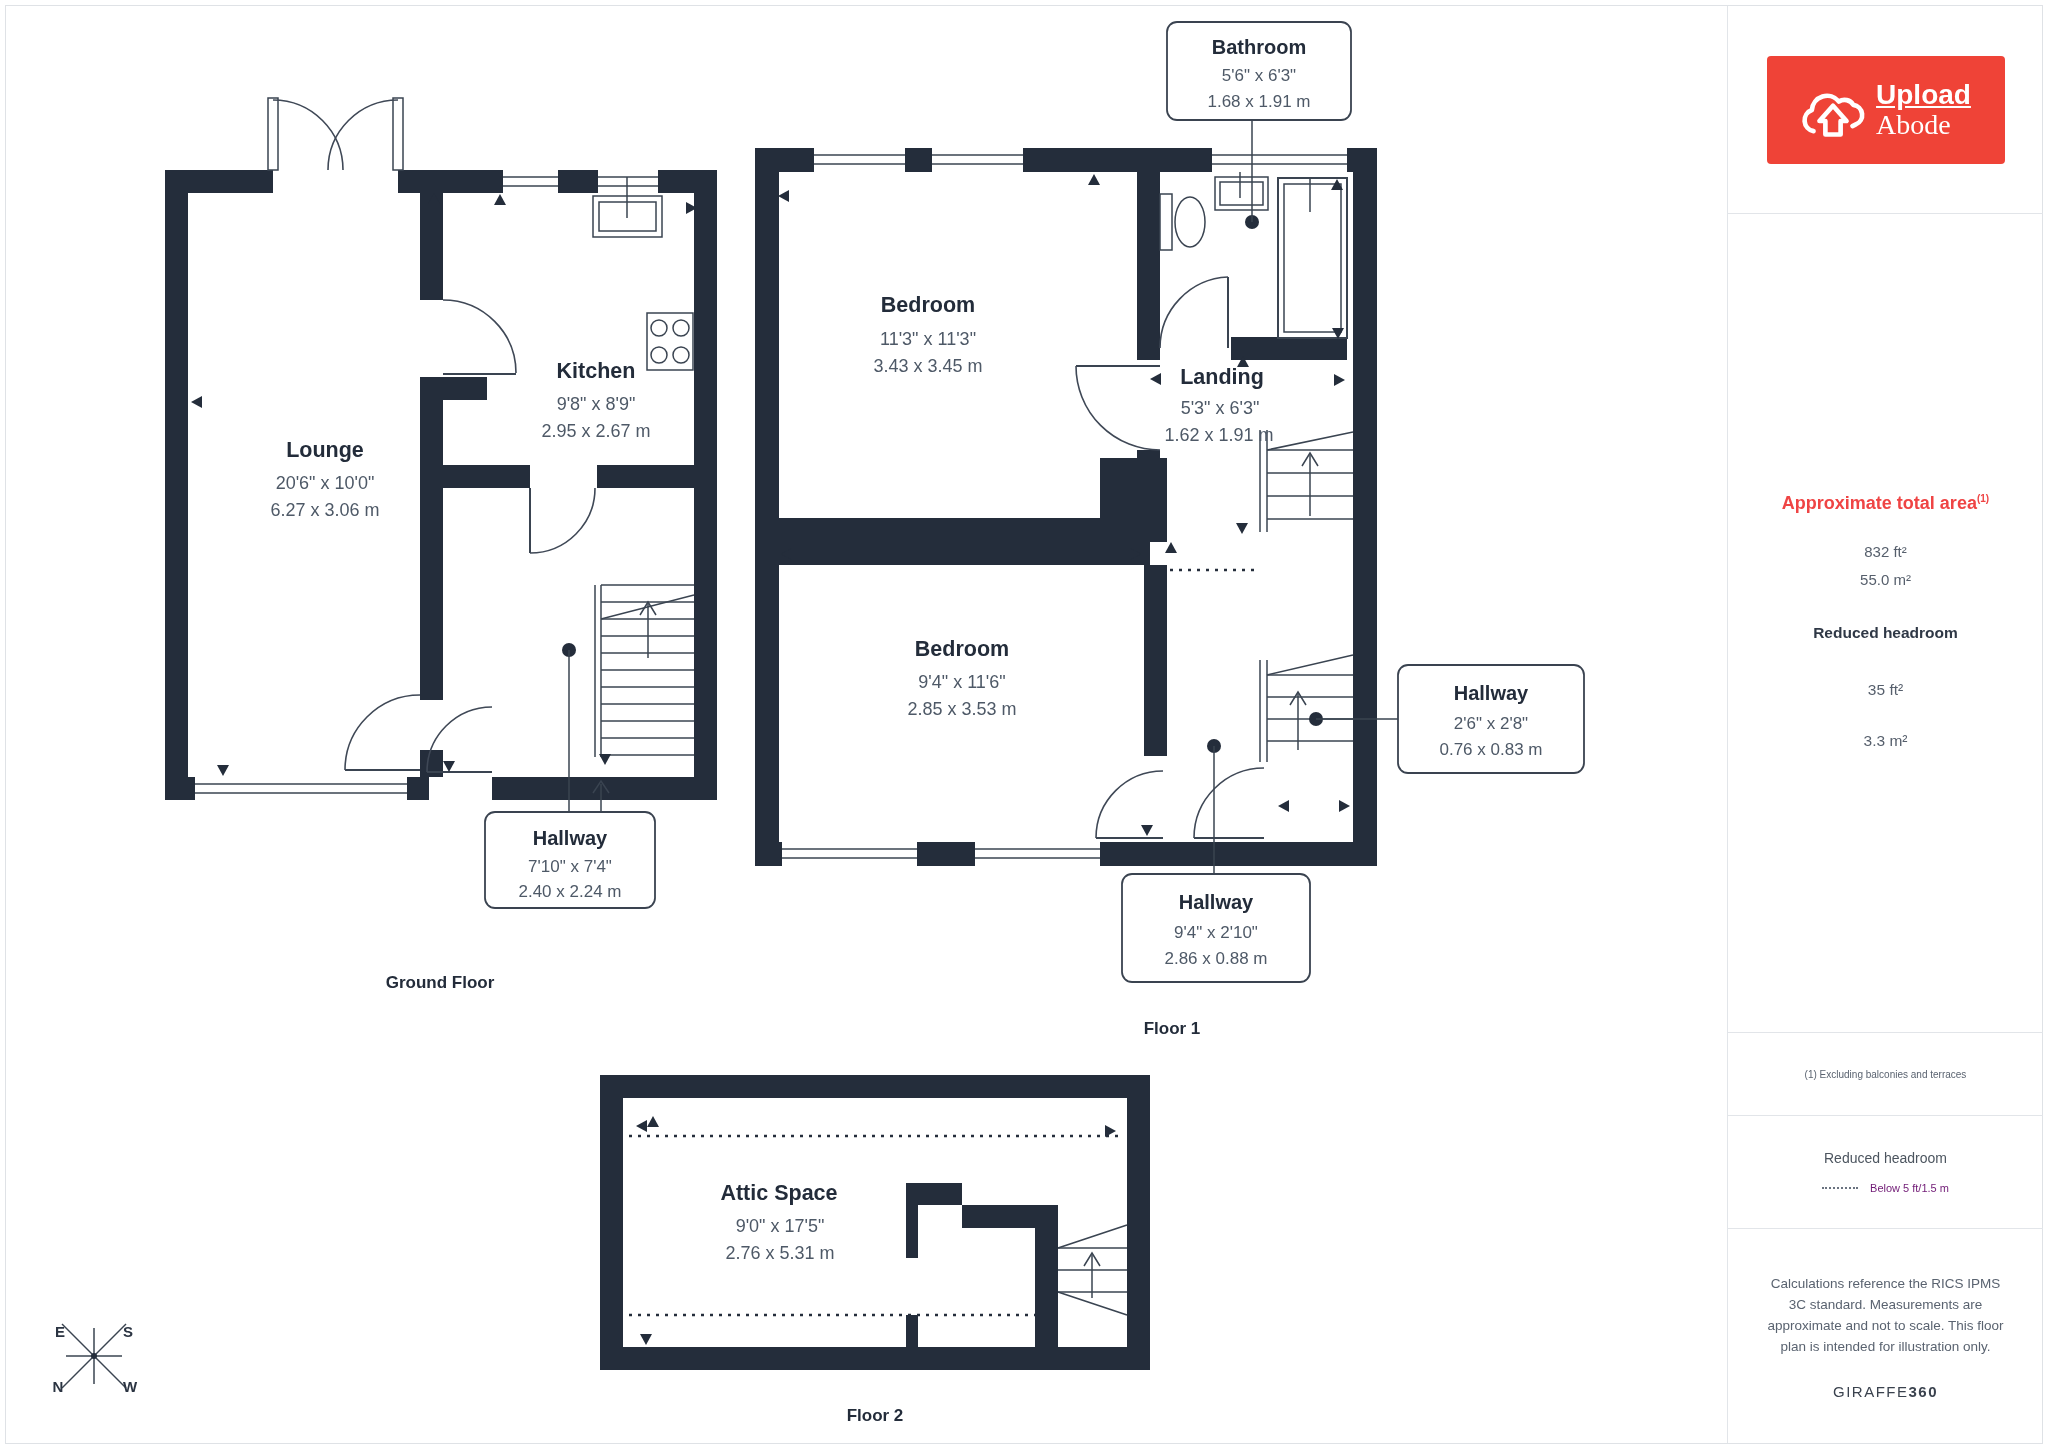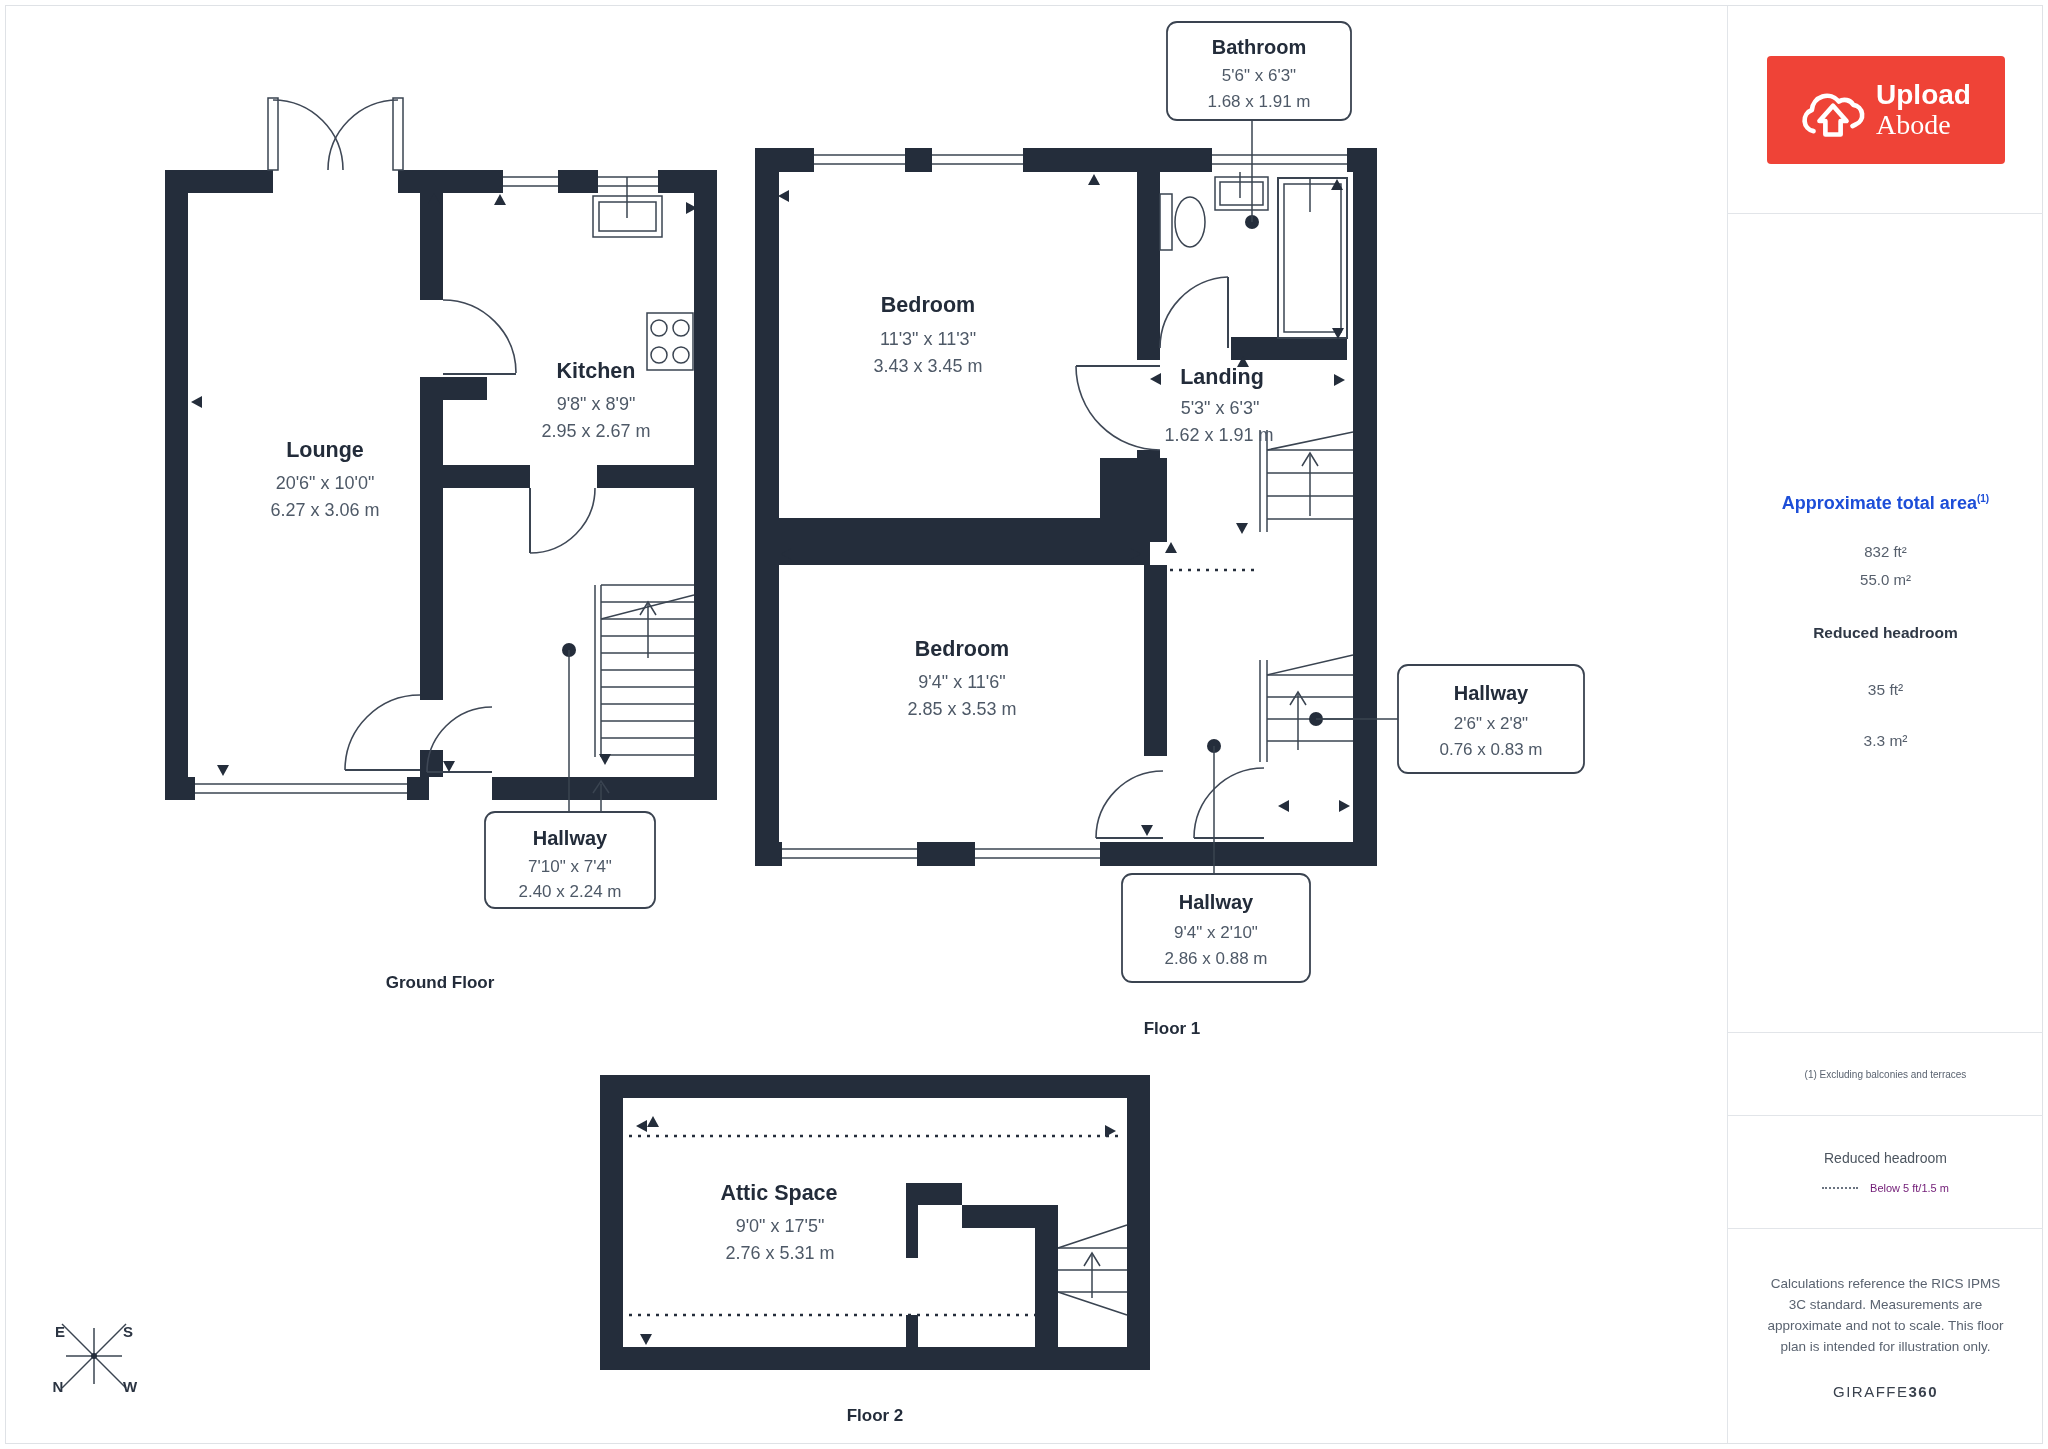--- a/index.html
+++ b/index.html
@@ -23,23 +23,23 @@
   
   .sidebar{position:absolute;left:1727px;top:6px;width:315px;height:1437px;border-left:1px solid #e2e5e9;}
   .s-section{position:absolute;left:0;width:100%;box-sizing:border-box;display:flex;flex-direction:column;align-items:center;justify-content:center;text-align:center;}
   .s-logo{top:0;height:208px;border-bottom:1px solid #e2e5e9;}
   .s-area{top:208px;height:819px;border-bottom:1px solid #e2e5e9;}
   .s-footnote{top:1027px;height:83px;border-bottom:1px solid #e2e5e9;}
   .s-legend{top:1110px;height:113px;border-bottom:1px solid #e2e5e9;}
   .s-calc{top:1223px;height:214px;padding:0 36px;}
   .logo{width:238px;height:108px;background:#ef4337;border-radius:4px;display:flex;align-items:center;justify-content:center;gap:10px;}
   .logo-text{color:#fff;line-height:1.05;text-align:left;}
-  .logo-line1{font-size:28px;font-weight:bold;font-family:"Liberation Sans",sans-serif;}
+  .logo-line1{font-size:28px;font-weight:bold;font-family:"Liberation Sans",sans-serif;text-decoration:underline;}
   .logo-line2{font-size:28px;font-family:Liberation Serif, serif;}
-  .area-title{font-size:18px;font-weight:bold;color:#1d4ed8;margin-bottom:24px;}
+  .area-title{font-size:18px;font-weight:bold;color:#ef4444;margin-bottom:24px;}
   .area-title sup{font-size:10px;}
   .area-val{font-size:15px;color:#565f6c;line-height:28px;}
   .rh-title{font-size:15.5px;font-weight:bold;color:#2f3846;margin-top:30px;margin-bottom:10px;}
   .rh-val{font-size:15.5px;color:#565f6c;line-height:27px;margin-top:24px;}
   .footnote-text{font-size:10px;color:#5a6370;}
   .legend-title{font-size:14px;color:#4c555f;margin-bottom:16px;}
   .legend-row{font-size:11px;color:#701a75;display:flex;align-items:center;justify-content:center;}
   .dotline{display:inline-block;width:36px;border-top:2px dotted #6a7380;margin-right:12px;}
   .calc-text{font-size:13.5px;color:#5a6370;line-height:21px;max-width:242px;}
   .provider{margin-top:26px;font-size:15px;color:#3a424e;letter-spacing:1.5px;}

